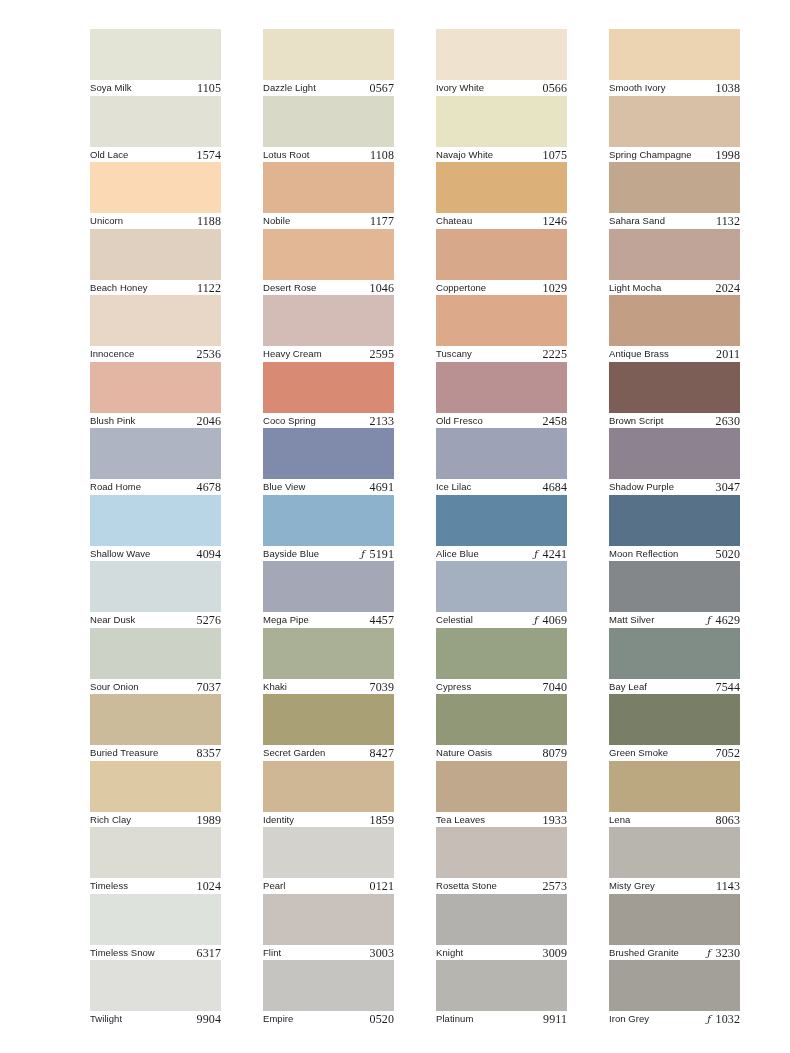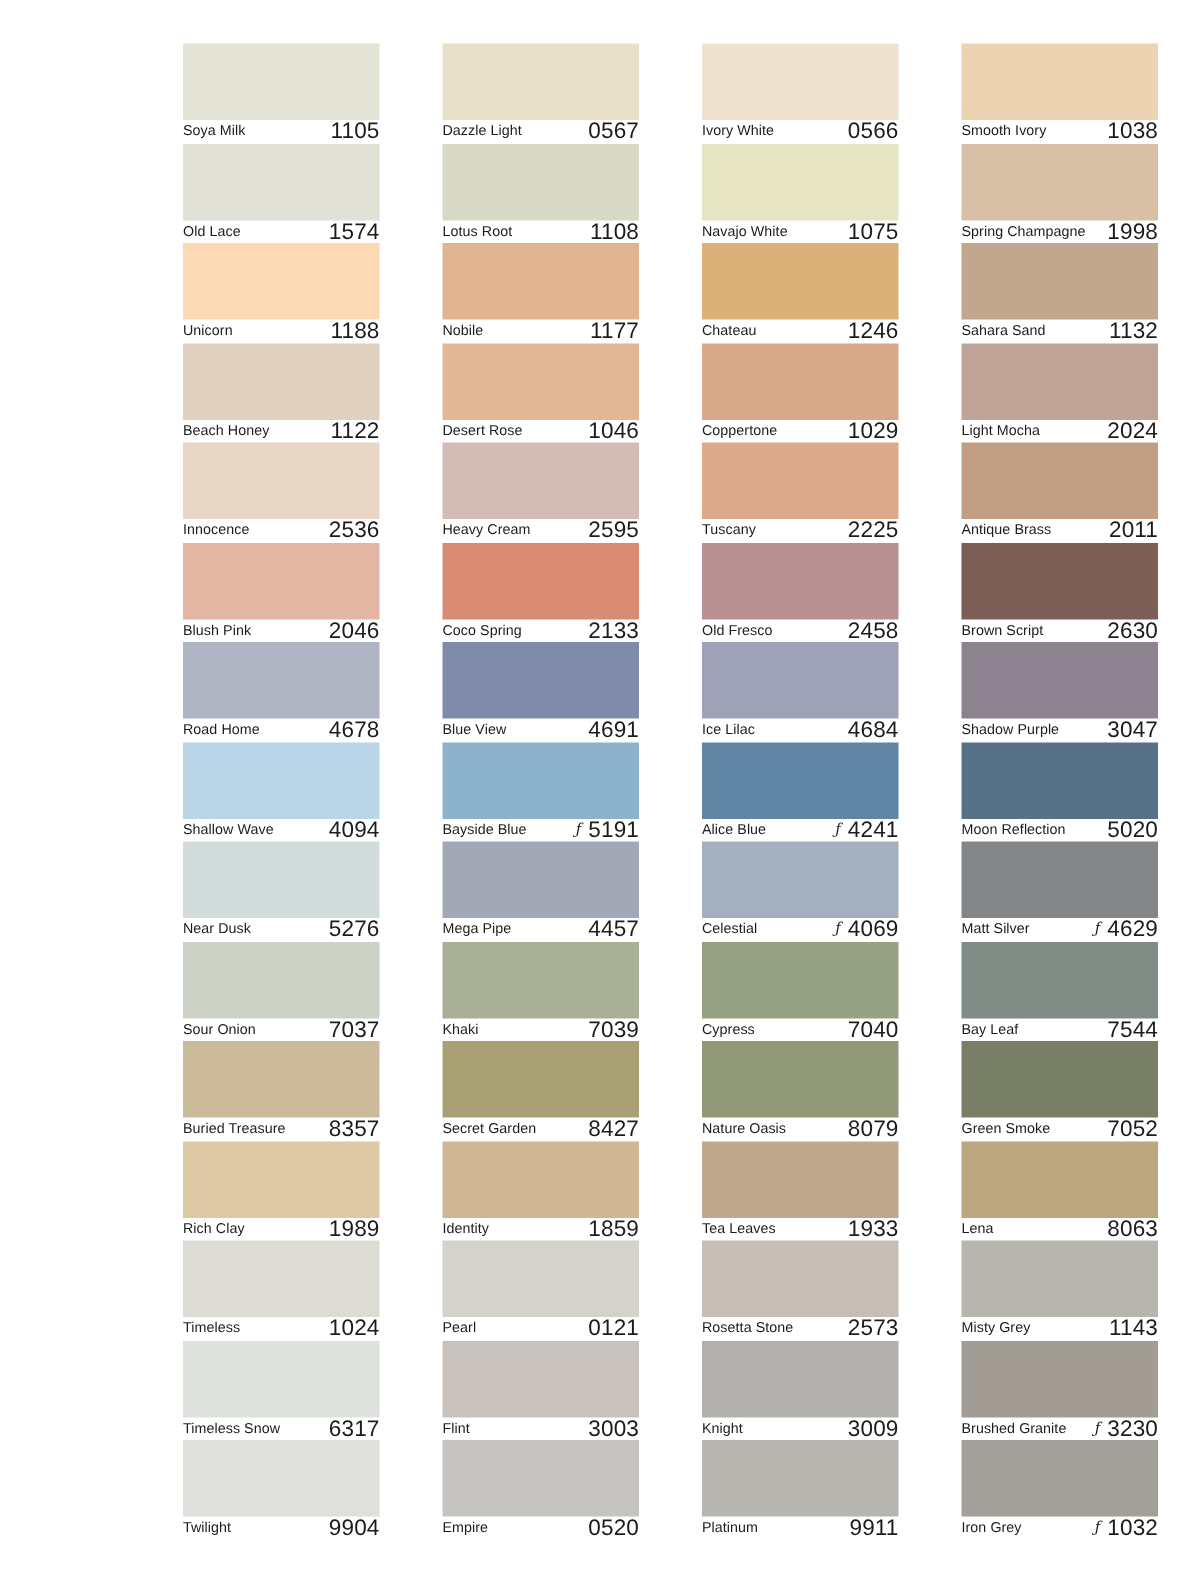--- a/index.html
+++ b/index.html
@@ -33,21 +33,20 @@
     grid-template-columns: repeat(4, 131px);
     column-gap: 42px;
     row-gap: 0px;
   }
 
   .swatch-cell {
     width: 131px;
     height: 66.5px;
     position: relative;
     box-sizing: border-box;
-    margin-left: 32px;
   }
 
   .swatch-color {
     width: 131px;
     height: 51px;
     display: block;
     box-sizing: border-box;
   }
 
   .swatch-label-row {
@@ -70,25 +69,25 @@
   }
 
   .swatch-code-wrap {
     display: flex;
     align-items: center;
     gap: 3px;
     white-space: nowrap;
   }
 
   .swatch-code {
-    font-size: 15px;
+    font-size: 12px;
     line-height: 12px;
     color: #1c1c1c;
     letter-spacing: 0.1px;
-    font-family: Liberation Sans, sans-serif;
+    font-family: Liberation Serif, serif;
   }
 
   .finish-mark {
     font-family: "DejaVu Serif", serif;
     font-style: italic;
     font-size: 10px;
     line-height: 10px;
     color: #1c1c1c;
     display: inline-block;
     width: 7px;

